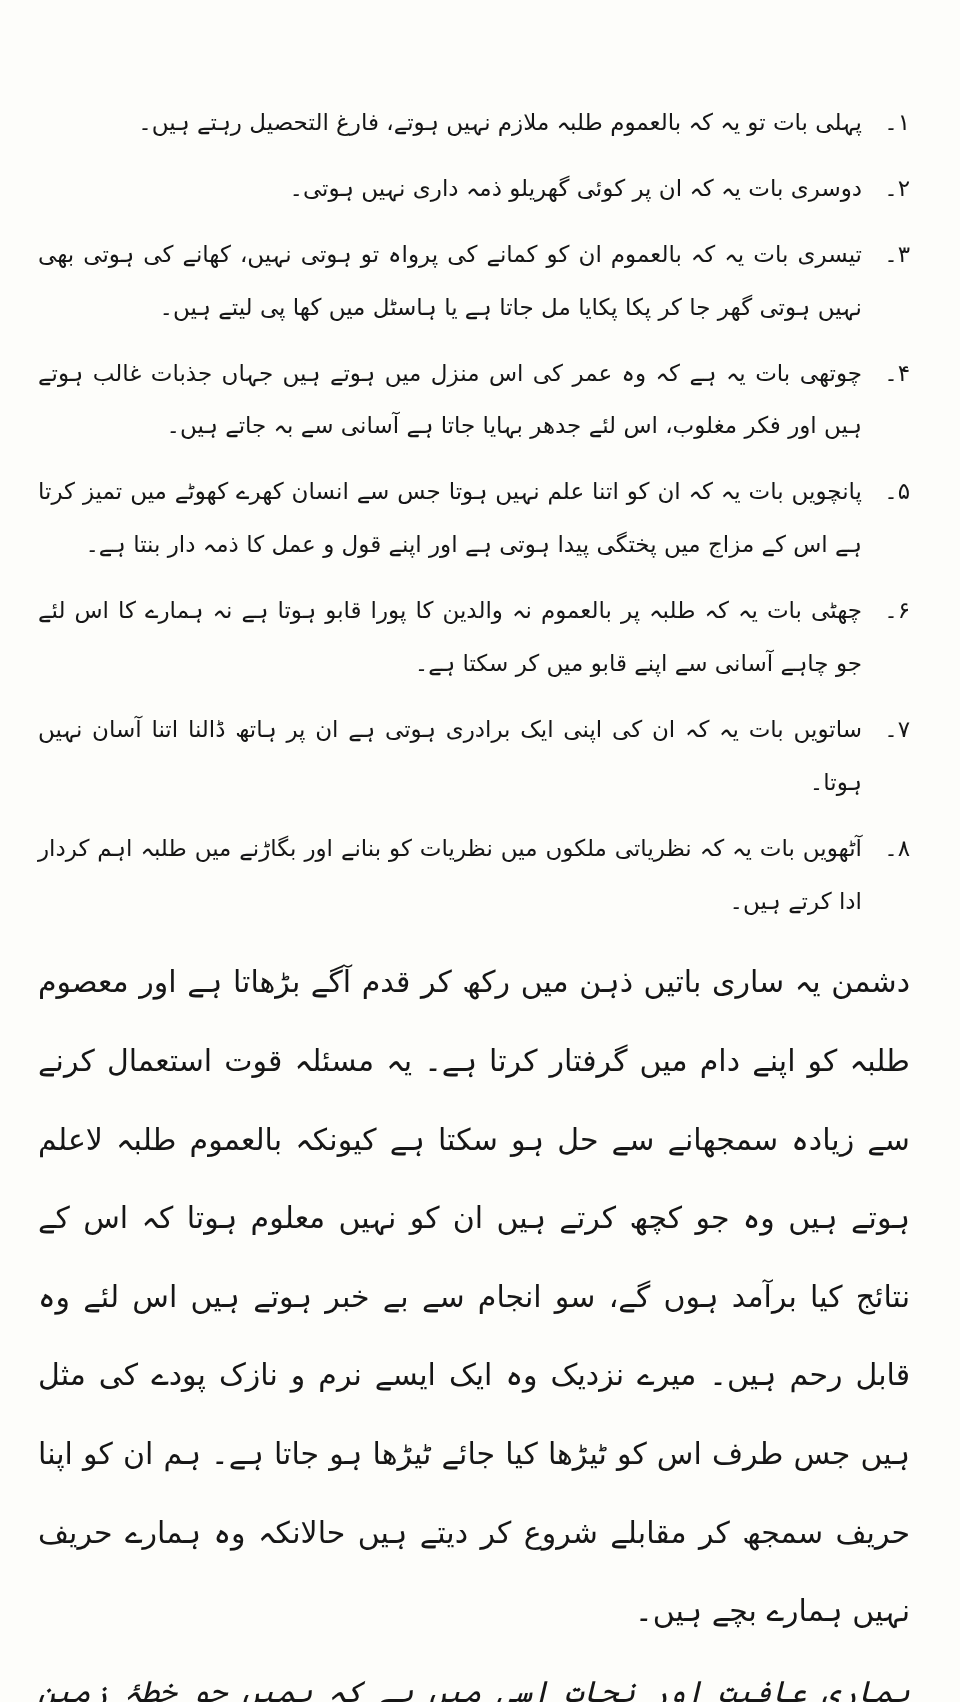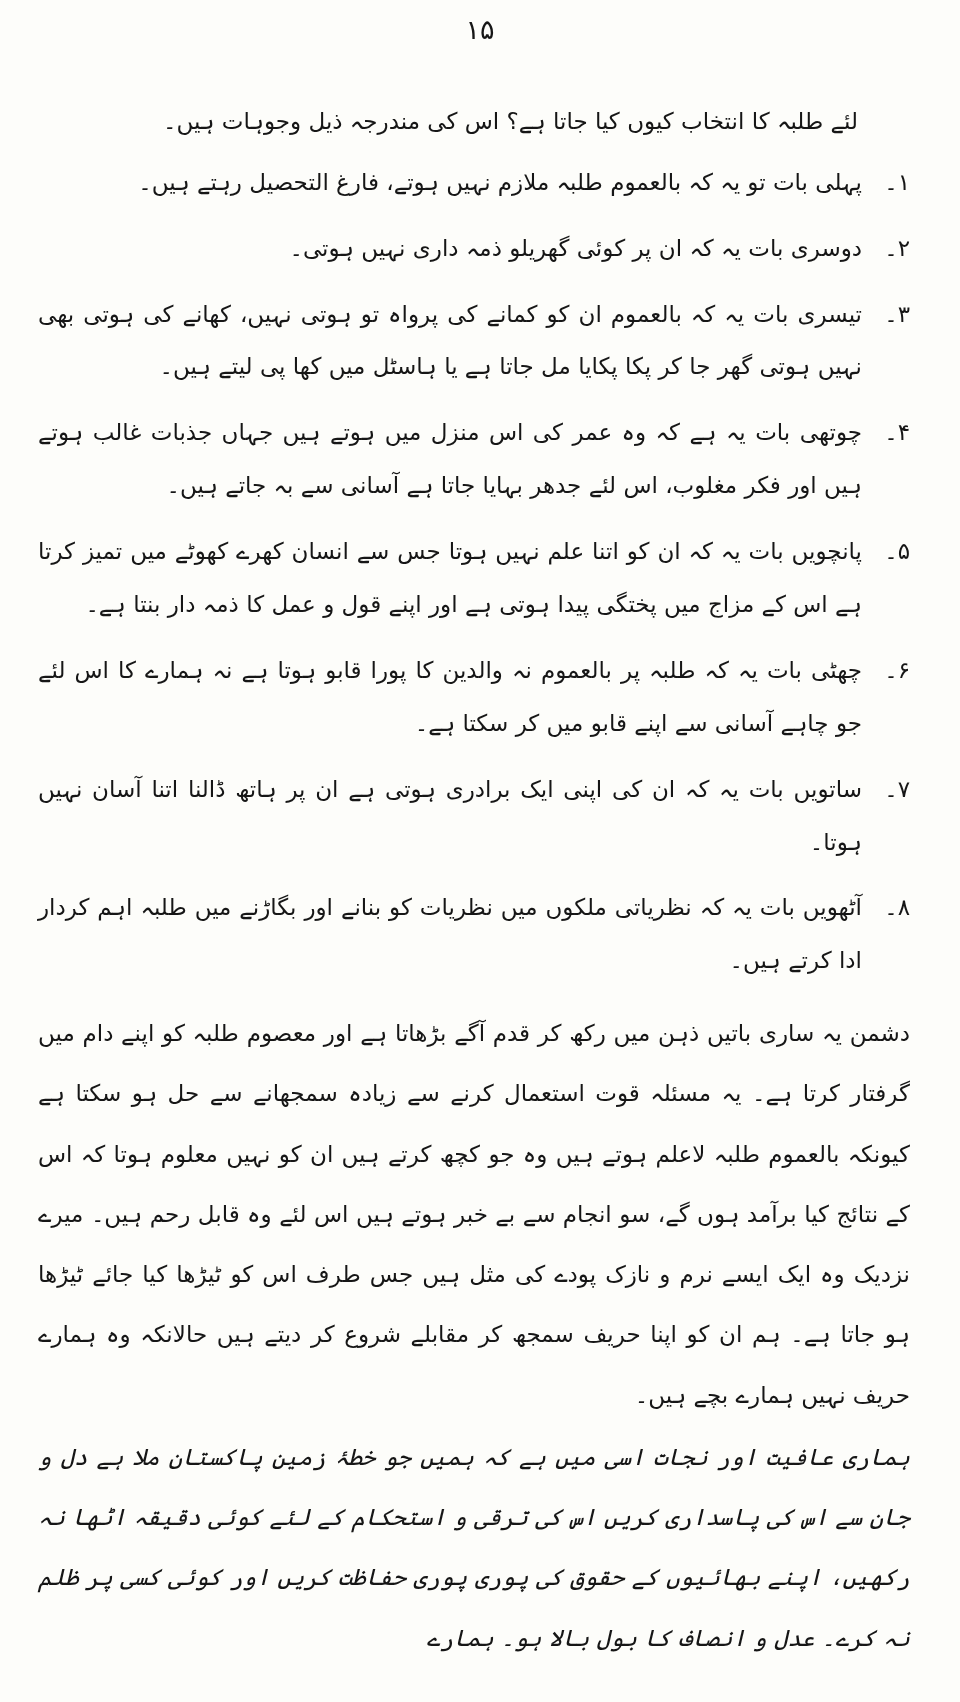--- a/index.html
+++ b/index.html
@@ -53,39 +53,37 @@
   .list-num {
     flex: 0 0 48px;
     white-space: nowrap;
   }
   .list-text {
     flex: 1;
     text-align: justify;
   }
   .para {
     margin: 16px 0 0 0;
-    font-size: 23px;
+    font-size: 30px;
     line-height: 2.62;
     text-align: justify;
   }
   .para + .para {
     margin-top: 2px;
     font-style: italic;
   }
 </style>
 </head>
 <body>
 
 <div class="page">
 
-  <div class="page-number">۱۵</div>
 
   <div class="content">
 
-    <p class="intro">لئے طلبہ کا انتخاب کیوں کیا جاتا ہے؟ اس کی مندرجہ ذیل وجوہات ہیں۔</p>
 
     <div class="reasons-list">
 
       <div class="list-item">
         <span class="list-num">۱۔</span>
         <span class="list-text">پہلی بات تو یہ کہ بالعموم طلبہ ملازم نہیں ہوتے، فارغ التحصیل رہتے ہیں۔</span>
       </div>
 
       <div class="list-item">
         <span class="list-num">۲۔</span>

